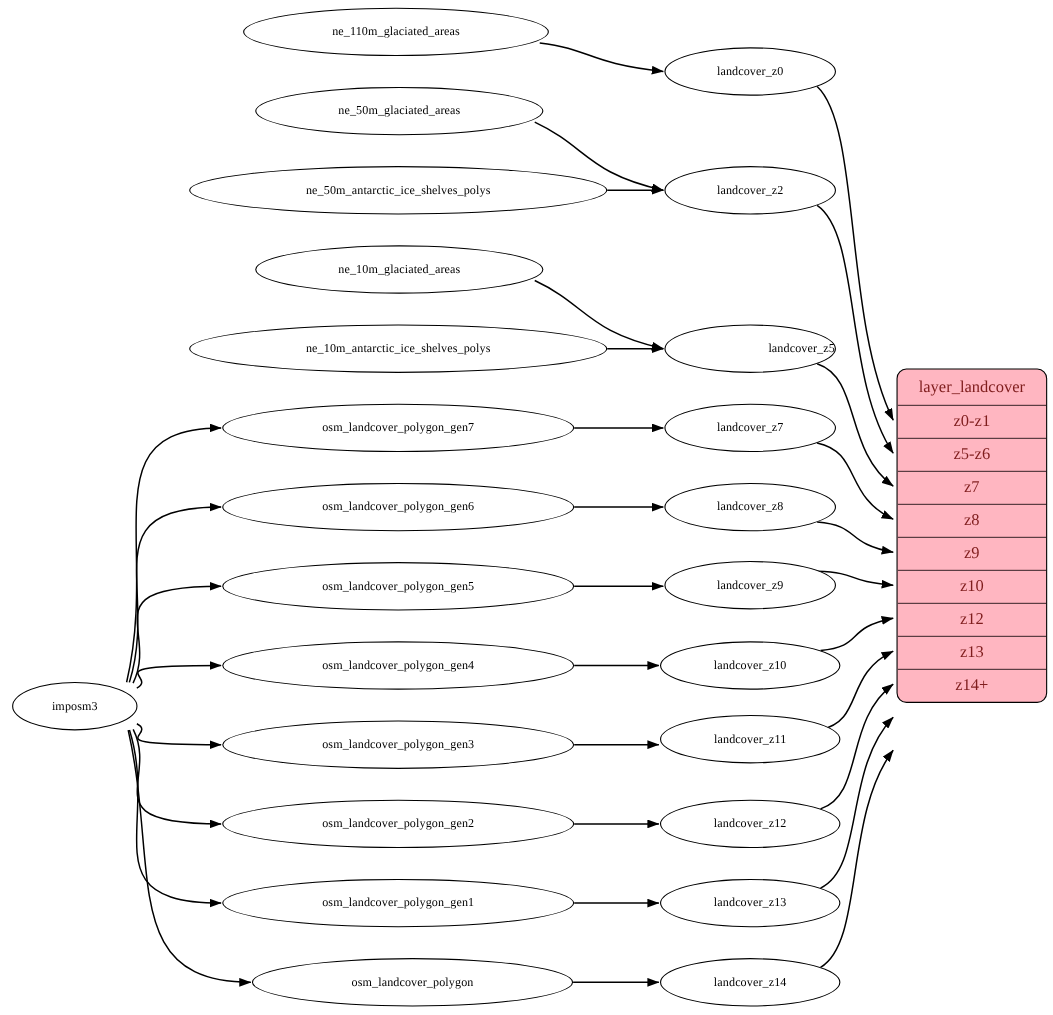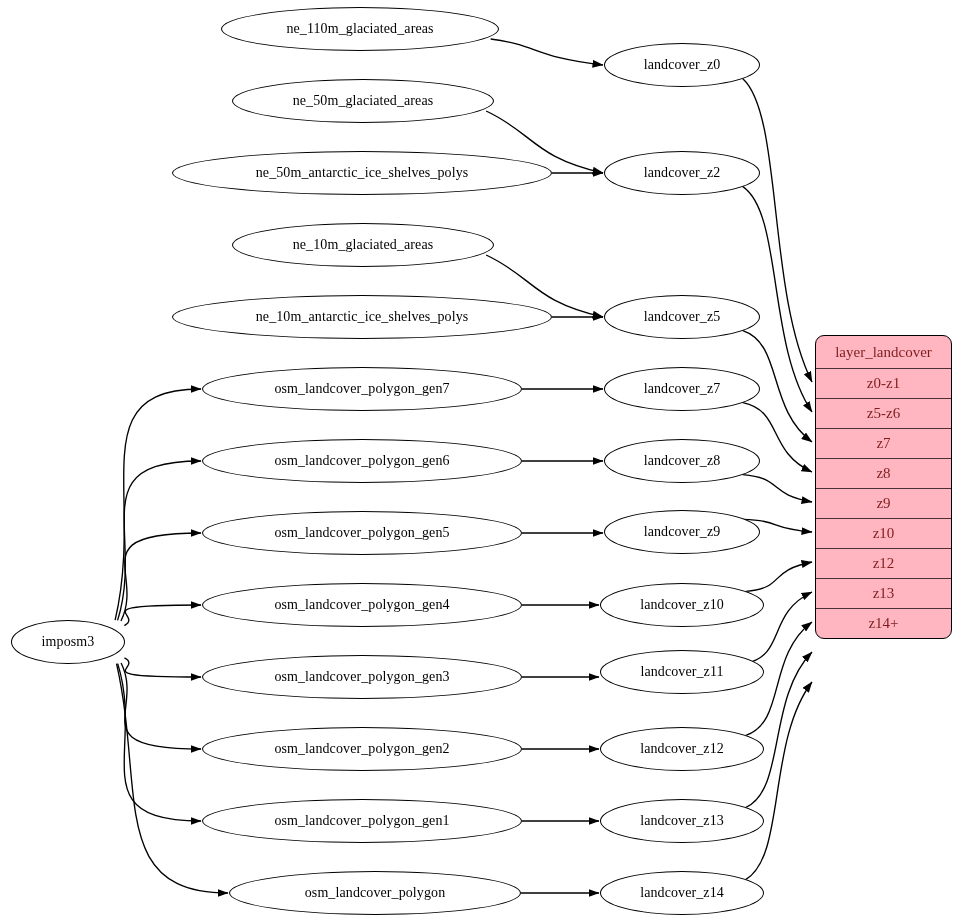--- a/index.html
+++ b/index.html
@@ -2,21 +2,21 @@
 <html><head>
 <meta charset="utf-8">
 <style>
   html,body{margin:0;padding:0;background:#ffffff;}
   #stage{position:relative;width:957px;height:923px;background:#ffffff;
          font-family:"Liberation Serif","DejaVu Serif",serif;overflow:hidden;}
   #edges{position:absolute;left:0;top:0;width:957px;height:923px;}
   .node{position:absolute;display:flex;align-items:center;justify-content:center;
         box-sizing:border-box;border:1.2px solid #000;border-radius:50%;
         background:#ffffff;color:#000;white-space:nowrap;}
-  .node span{font-size:14px;line-height:1;letter-spacing:.1px;}
+  .node span{font-size:11px;line-height:1;letter-spacing:.1px;}
   .tbl{position:absolute;box-sizing:border-box;border:1.4px solid #000;
        border-radius:9px;background:#ffb6c1;overflow:hidden;}
   .trow{box-sizing:border-box;height:30px;display:flex;align-items:center;
         justify-content:center;color:#7f1d1d;font-size:15px;
         border-top:1.2px solid #4a3036;}
   .trow.hdr{border-top:none;height:32px;}
   .trow.hdr span{font-size:15px;}
 </style>
 </head>
 <body>
@@ -107,21 +107,21 @@
       </div>
       <div class="node" style="left: 229px; top: 871px; width: 292px; height: 44px;">
         <span>osm_landcover_polygon</span>
       </div>
       <div class="node" style="left: 604px; top: 43px; width: 156px; height: 44px;">
         <span>landcover_z0</span>
       </div>
       <div class="node" style="left: 604px; top: 151px; width: 156px; height: 44px;">
         <span>landcover_z2</span>
       </div>
-      <div class="node" style="left: 604px; top: 295px; width: 156px; height: 44px;">
+      <div class="node" style="left: 604px; top: 295px; width: 156px; height: 44px; justify-content: flex-end;">
         <span>landcover_z5</span>
       </div>
       <div class="node" style="left: 604px; top: 367px; width: 156px; height: 44px;">
         <span>landcover_z7</span>
       </div>
       <div class="node" style="left: 604px; top: 439px; width: 156px; height: 44px;">
         <span>landcover_z8</span>
       </div>
       <div class="node" style="left: 604px; top: 510px; width: 156px; height: 44px;">
         <span>landcover_z9</span>

